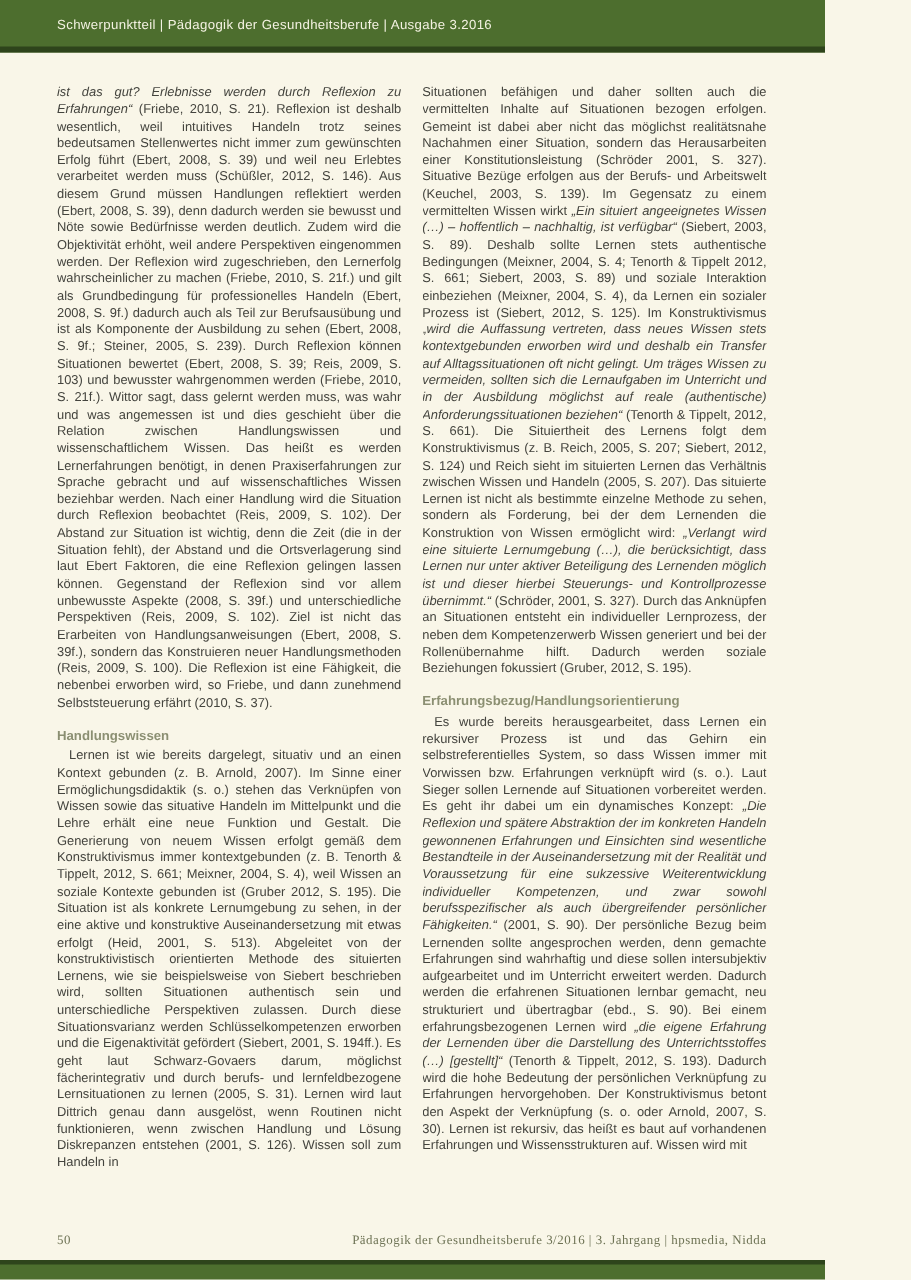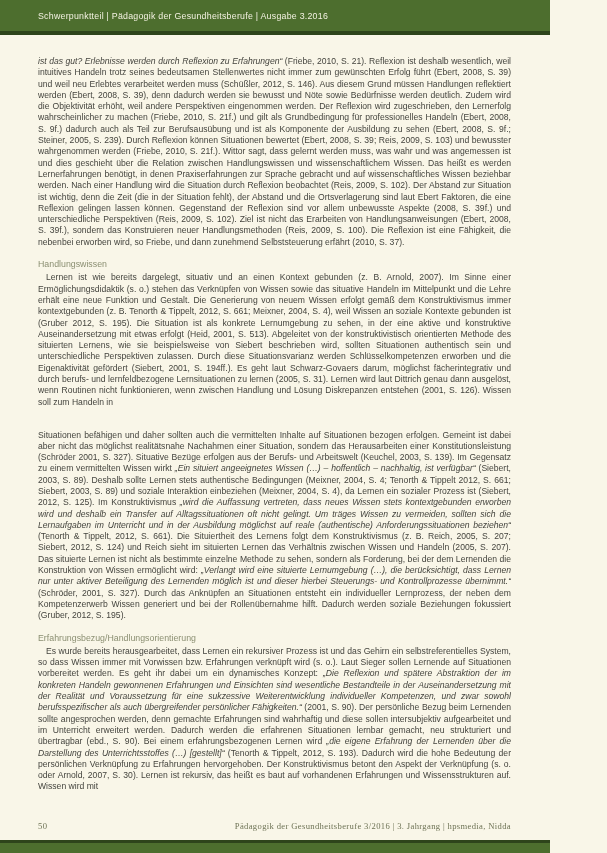--- a/index.html
+++ b/index.html
@@ -17,34 +17,34 @@
     background: #4d6e2e;
     border-bottom: 4px solid #2e441b;
     display: flex; align-items: center;
   }
   .topbar .running-head {
     margin-left: 38px;
     color: #f4f2e2; font-size: 8.8px; letter-spacing: 0.25px;
   }
   .content {
     position: absolute; top: 56px; left: 38px; right: 39px; bottom: 64px;
-    display: flex; gap: 14px; flex-direction: column;
+    display: flex; gap: 14px;
   }
   .col {
     flex: 1 1 0; min-width: 0;
     font-size: 8.6px; line-height: 11.3px; color: #44443e;
     text-align: justify; hyphens: auto; -webkit-hyphens: auto;
     overflow: hidden;
   }
   .para { margin: 0; }
   .para.indent { text-indent: 8px; }
   .it { font-style: italic; }
   .subhead {
     margin: 11px 0 2px 0;
-    font-size: 8.8px; font-weight: normal;
+    font-size: 8.8px; font-weight: bold;
     color: #8b8f72; text-align: left; text-indent: 0;
   }
   .pagefooter {
     position: absolute; left: 38px; right: 39px; bottom: 22px;
     display: flex; align-items: baseline;
     color: #6e7355; font-size: 8.6px; letter-spacing: 0.35px; font-family: Liberation Serif, serif;
   }
   .pagefooter .journal { margin-left: auto; text-align: right; }
   .bottombar {
     position: absolute; left: 0; right: 0; bottom: 0; height: 10px;

